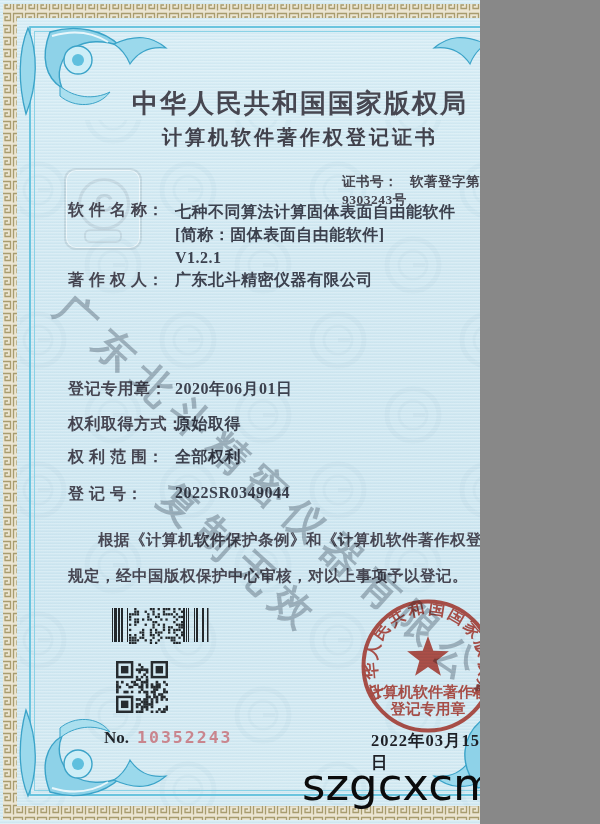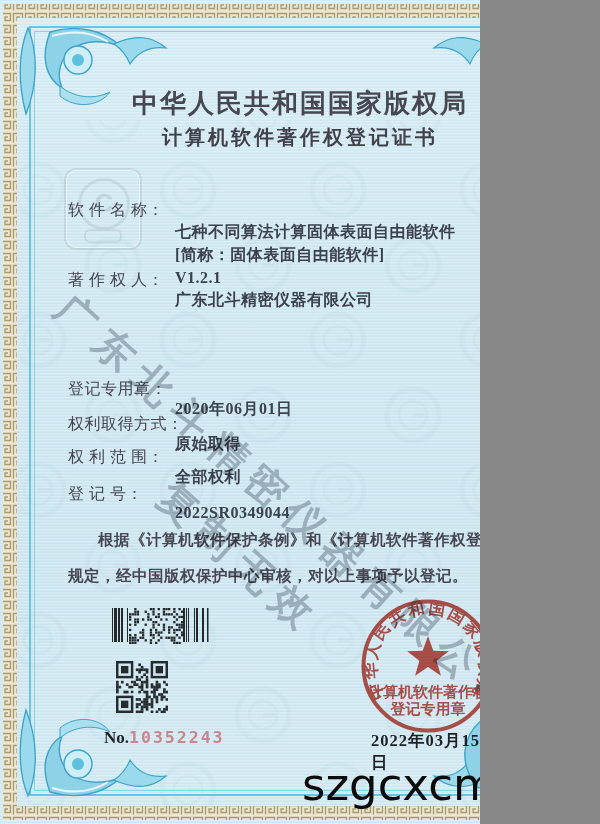--- a/index.html
+++ b/index.html
@@ -19,31 +19,31 @@
   .authority{left:0; top:86px; width:600px; text-align:center; font-size:26px; font-weight:700; letter-spacing:2px; color:#474751;}
   .cert-title{left:0; top:124px; width:600px; text-align:center; font-size:20px; font-weight:700; letter-spacing:3px; color:#41414b;font-family:Liberation Serif, serif;}
   .cert-no{left:342px; top:173px; font-size:13.5px; font-weight:700; color:#44444e; letter-spacing:.5px;}
   .cert-no .gap{display:inline-block; width:12px;}
   .emboss{left:64px; top:168px; width:74px; height:78px; border:2px solid rgba(145,160,172,.28); border-radius:12px;
     box-shadow:inset 0 0 0 1px rgba(255,255,255,.55); z-index:2;}
   .emboss .ring{position:absolute; left:12px; top:8px; width:46px; height:46px; border:3px solid rgba(145,160,172,.25); border-radius:50%;
     color:rgba(140,155,168,.30); font:700 26px "Liberation Sans",sans-serif; text-align:center; line-height:44px;}
   .emboss .pill{position:absolute; left:18px; bottom:5px; width:34px; height:10px; border:2px solid rgba(145,160,172,.25); border-radius:6px;}
   .row{position:absolute; left:68px; z-index:3; white-space:nowrap;}
-  .row .lab{font-size:16px; font-weight:400; color:#454551; letter-spacing:.5px;}
-  .row .val{position:absolute; left:107px; top:0; font-size:16px; font-weight:700; color:#3c414e; letter-spacing:.5px;margin-top:20px;}
+  .row .lab{font-size:16px; font-weight:700; color:#454551; letter-spacing:.5px;}
+  .row .val{position:absolute; left:107px; top:0; font-size:16px; font-weight:700; color:#3c414e; letter-spacing:.5px;}
   .row .val .vline{display:block; line-height:23px; height:23px;}
   .stmt{left:68px; width:482px; font-size:15.5px; font-weight:700; color:#474753; letter-spacing:.5px; z-index:3;}
   .wm{position:absolute; z-index:4; font-size:40px; font-weight:700; color:rgba(96,106,117,.42); letter-spacing:11px;
       transform-origin:0 0; transform:rotate(42deg); white-space:nowrap; mix-blend-mode:multiply; font-family:"Liberation Serif",serif;}
   .barcode{left:112px; top:606px; width:98px; height:38px; z-index:4;}
   .qrcode{left:116px; top:661px; width:52px; height:52px; z-index:4;}
   .serial{left:90px; top:728px; z-index:4; white-space:nowrap;}
   .serial .no{font-size:17px; font-weight:700; color:#20242a; font-family:"Liberation Serif",serif;margin-left:14px;}
-  .serial .num{font-size:16.5px; font-weight:700; color:#c9858d; letter-spacing:2px; font-family:"DejaVu Sans Mono",monospace;}
+  .serial .num{font-size:16.5px; font-weight:700; color:#c9858d; letter-spacing:2px; margin-left:8px; font-family:"DejaVu Sans Mono",monospace;}
   .seal{left:358px; top:596px; width:140px; height:140px; z-index:6; opacity:.92; mix-blend-mode:multiply;}
   .seal-date{left:371px; top:730px; font-size:16.5px; font-weight:700; color:#1e2026; letter-spacing:1px; z-index:6;}
   .overlay-url{left:302px; top:758px; font-size:45px; font-weight:500; color:#0b0b0c; z-index:9;
       font-family:"DejaVu Sans","Liberation Sans",sans-serif; letter-spacing:0; white-space:nowrap;}
 </style>
 </head>
 <body>
 
 <div class="cert">
 
@@ -99,20 +99,23 @@
     <use href="#wave" transform="translate(448,676)"></use>
   </svg>
 
   <div class="abs emboss">
     <div class="ring">C</div>
     <div class="pill"></div>
   </div>
 
   <div class="abs authority">中华人民共和国国家版权局</div>
   <div class="abs cert-title">计算机软件著作权登记证书</div>
+  <div class="abs cert-no">
+    <span>证书号：</span><span class="gap"></span><span>软著登字第9303243号</span>
+  </div>
 
   <div class="row" style="top:200px">
     <span class="lab">软 件 名 称：</span>
     <span class="val">
       <span class="vline">七种不同算法计算固体表面自由能软件</span>
       <span class="vline">[简称：固体表面自由能软件]</span>
       <span class="vline">V1.2.1</span>
     </span>
   </div>
   <div class="row" style="top:270px">

